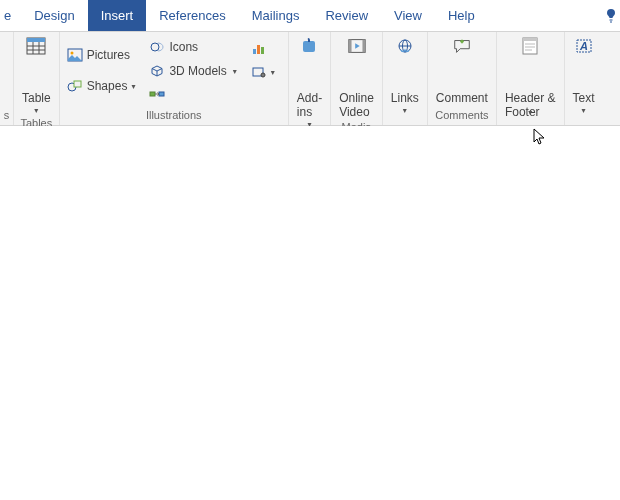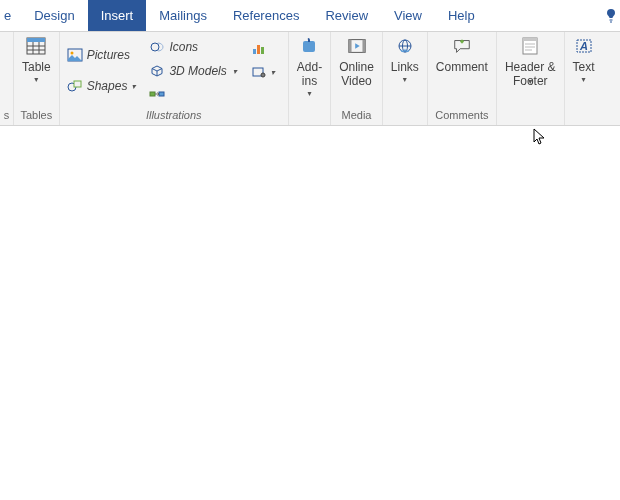--- a/index.html
+++ b/index.html
@@ -13,21 +13,21 @@
 
   
   .ribbon { height: 94px; background: #f3f3f3; display: flex; border-bottom: 1px solid #d4d4d4; }
   .group { display: flex; flex-direction: column; border-right: 1px solid #e1e1e1; }
   .group-body { flex: 1; display: flex; align-items: stretch; }
   .group-label { height: 16px; font-size: 11px; color: #666; text-align: center; padding-bottom: 2px; }
 
   
   .vbtn { display: flex; flex-direction: column; align-items: center; justify-content: flex-start; padding: 4px 8px 2px 8px; cursor: pointer; font-size: 12px; color: #444; }
   .vbtn .ic { width: 20px; height: 20px; margin-bottom: 4px; display:flex; align-items:center; justify-content:center; }
-  .vbtn .lbl { text-align: center; line-height: 14px; white-space: pre-line; }
+  .vbtn .lbl { line-height: 14px; white-space: pre-line; margin-top: 31px; }
   .dd { font-size: 8px; color: #555; line-height: 8px; padding-top:2px;}
 
   
   .col { display: flex; flex-direction: column; justify-content: space-evenly; padding: 2px 4px; }
   .hbtn { display: flex; align-items: center; gap: 4px; font-size: 12px; color: #444; cursor: pointer; padding: 2px 3px; }
   .hbtn .ic { width: 16px; height: 16px; display:flex; align-items:center; justify-content:center;}
 
   
   .page-area { position: absolute; top: 126px; left: 0; right: 0; bottom: 0; background: #fff; }
   .corner-left { position:absolute; top:126px; left:20px; width:26px; height:16px; border-top:1px solid #c8c8c8; border-right:1px solid #c8c8c8;}
@@ -37,22 +37,22 @@
 
   svg { display:block; }
 </style>
 </head>
 <body>
 
 <div class="tabstrip">
   <div class="tab" style="padding-left:4px;padding-right:10px;">e</div>
   <div class="tab">Design</div>
   <div class="tab active">Insert</div>
+  <div class="tab">References</div>
   <div class="tab">Mailings</div>
-  <div class="tab">References</div>
   <div class="tab">Review</div>
   <div class="tab">View</div>
   <div class="tab">Help</div>
   <div style="flex:1"></div>
   <div class="tell-me">
     <svg width="12" height="16" viewBox="0 0 12 16">
         <path d="M6 1a4 4 0 00-4 4c0 1.5 1 2.5 1.6 3.2.5.6.9 1 .9 1.8h3c0-.8.4-1.2.9-1.8C9 7.5 10 6.5 10 5a4 4 0 00-4-4zM4.5 11.5h3v1h-3zM5 13.5h2v1H5z" fill="#2b579a"></path>
       </svg>
   </div>
 </div>
@@ -77,21 +77,21 @@
               <line x1="13" y1="5" x2="13" y2="17" stroke="#505050"></line>
             </svg>
         </span>
         <span class="lbl">Table</span>
         <span class="dd">▾</span>
       </div>
     </div>
     <div class="group-label">Tables</div>
   </div>
 
-  <div class="group" style="flex:0 0 auto;font-style:italic;">
+  <div class="group" style="flex:0 0 auto;">
     <div class="group-body">
       <div class="col">
         <div class="hbtn">
           <span class="ic">
               <svg width="16" height="14" viewBox="0 0 16 14">
                 <rect x="1" y="1" width="14" height="12" fill="none" stroke="#2b579a"></rect>
                 <circle cx="5" cy="5" r="1.5" fill="#f2a100"></circle>
                 <path d="M1 11l4-4 3 3 2-2 5 5H1z" fill="#5b9bd5"></path>
               </svg>
             </span>

